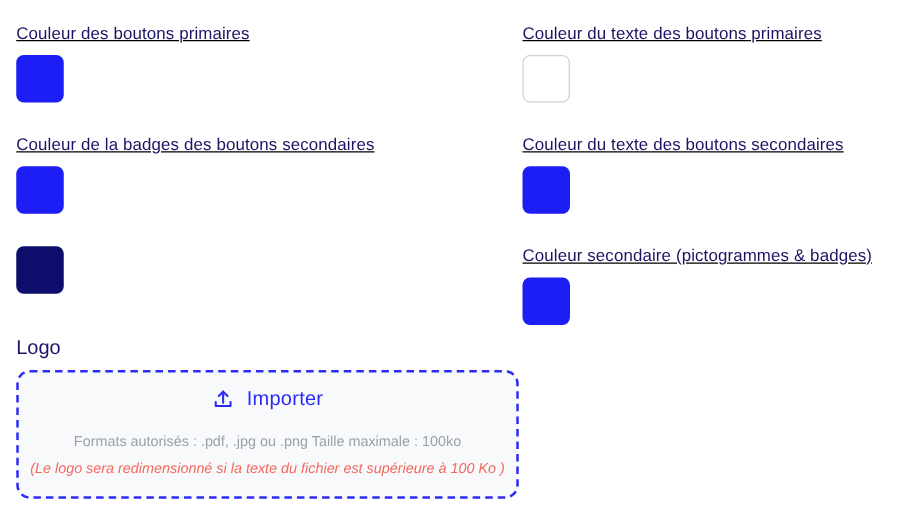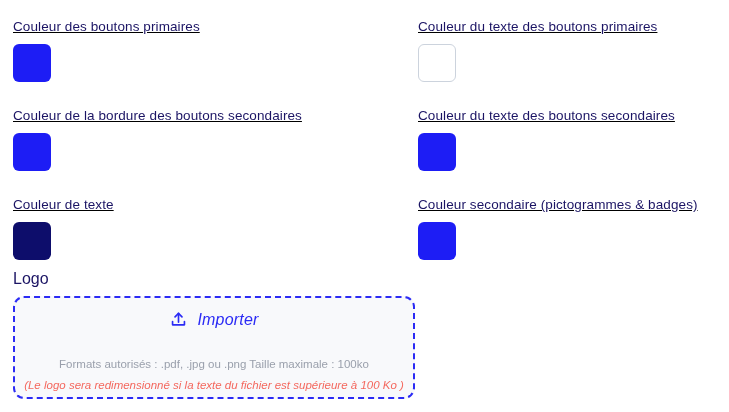--- a/index.html
+++ b/index.html
@@ -83,22 +83,21 @@
     display: flex;
     flex-direction: column;
     align-items: center;
     padding-top: 12px;
   }
 
   .import-row {
     display: flex;
     align-items: flex-start;
     gap: 9px;
-    margin-bottom: 28px;
-    font-style: italic;
+    margin-bottom: 18px;
   }
 
   .upload-icon {
     display: block;
     width: 19px;
     height: 19px;
     line-height: 0;
   }
 
   .import-label {
@@ -135,31 +134,30 @@
     <span class="field-label">Couleur des boutons primaires</span>
     <span class="swatch" style="background-color: rgb(29, 29, 245);"></span>
   </div>
 
   <div class="field">
     <span class="field-label">Couleur du texte des boutons primaires</span>
     <span class="swatch bordered" style="background-color: rgb(255, 255, 255);"></span>
   </div>
 
   <div class="field">
-    <span class="field-label">Couleur de la bordure des boutons secondaires</span>
+    <span class="field-label">Couleur de la badges des boutons secondaires</span>
     <span class="swatch" style="background-color: rgb(29, 29, 245);"></span>
   </div>
 
   <div class="field">
     <span class="field-label">Couleur du texte des boutons secondaires</span>
     <span class="swatch" style="background-color: rgb(29, 29, 245);"></span>
   </div>
 
   <div class="field">
-    <span class="field-label">Couleur de texte</span>
     <span class="swatch" style="background-color: rgb(13, 13, 107);"></span>
   </div>
 
   <div class="field">
     <span class="field-label">Couleur secondaire (pictogrammes &amp; badges)</span>
     <span class="swatch" style="background-color: rgb(29, 29, 245);"></span>
   </div>
 
 </div>
 

